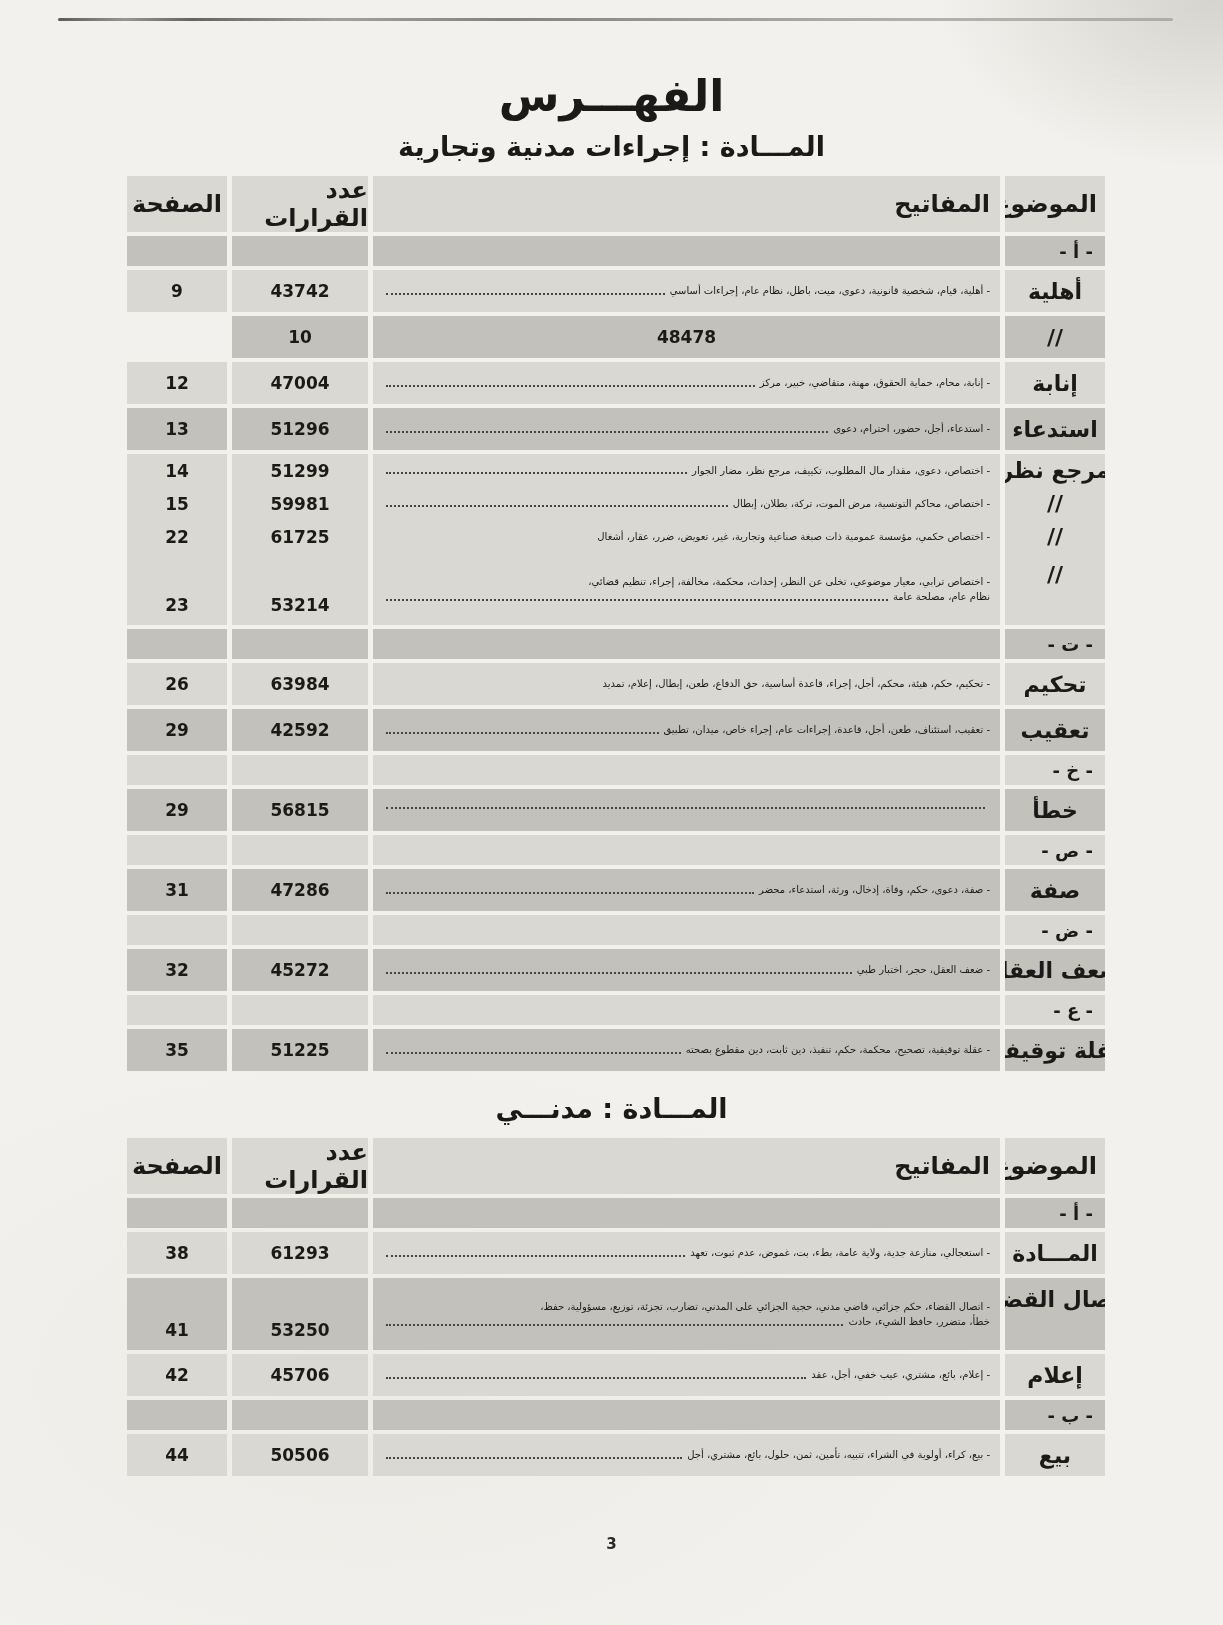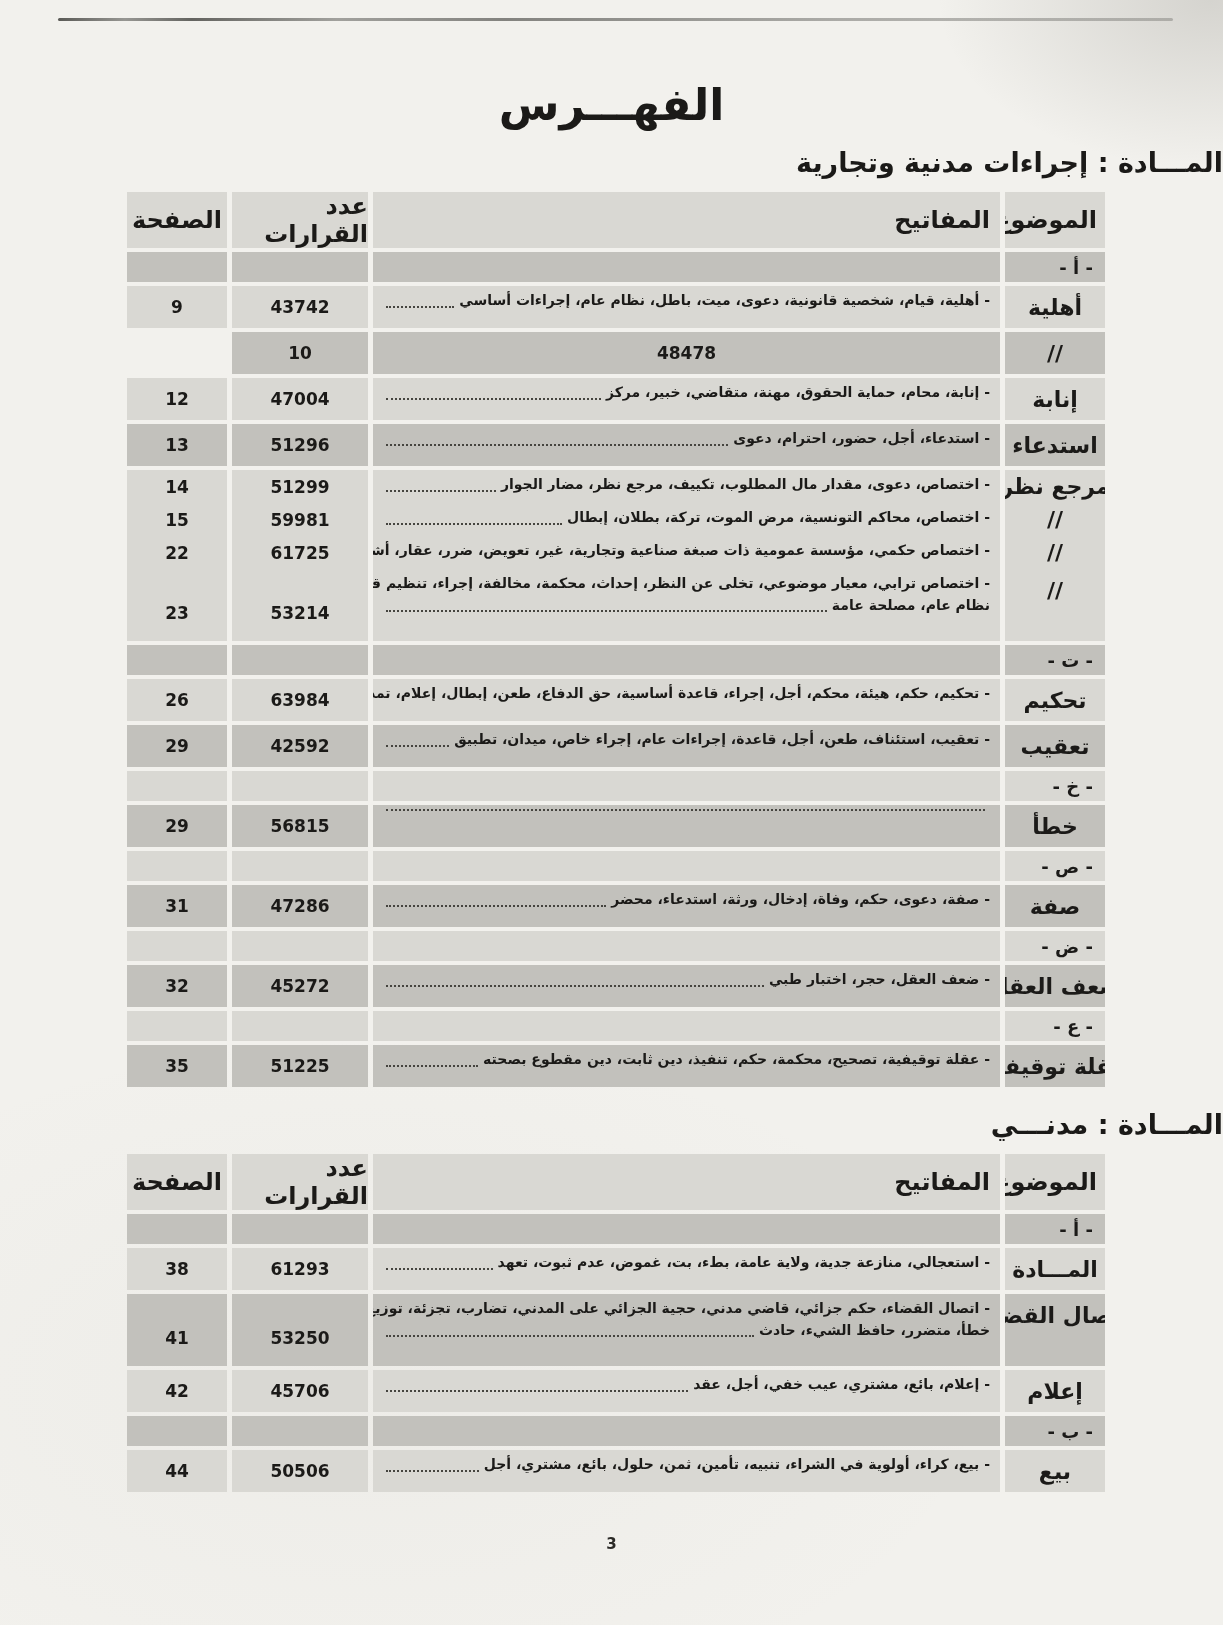--- a/index.html
+++ b/index.html
@@ -19,28 +19,28 @@
   }
   .scan-topline{
     position:absolute;top:18px;left:58px;right:50px;height:3px;
     background:linear-gradient(to right,
       rgba(40,40,36,.75) 0%, rgba(40,40,36,.45) 6%, rgba(40,40,36,.7) 12%,
       rgba(40,40,36,.4) 25%, rgba(40,40,36,.55) 40%, rgba(40,40,36,.35) 70%,
       rgba(40,40,36,.25) 100%);
     border-radius:2px;
   }
   .doc-title{
-    margin:17px;padding-top:62px;
+    margin:8px;padding-top:62px;
     text-align:center;
     font-size:44px;font-weight:bold;
     letter-spacing:1px;
   }
   .subtitle{
     margin:10px 0 14px;
-    text-align:right;
+    text-align:center;
     font-size:27px;font-weight:bold;
   }
   .sec + .sec .subtitle{margin-top:22px;}
   .tbl{
     width:978px;
     margin:0 118px 0 auto; 
   }
   .row{
     display:grid;
     grid-template-columns:100px 627px 136px 100px; 
@@ -59,35 +59,35 @@
   .cell.topic{
     justify-content:center;
     font-weight:bold;font-size:22px;
     padding:0 4px;
     white-space:nowrap;overflow:hidden;
   }
   .row.letter .cell.topic{justify-content:flex-start;padding-right:12px;font-size:18px;}
   .row.hdr .cell{font-weight:bold;font-size:24px;justify-content:center;}
   .row.hdr .cell.topic{justify-content:flex-start;padding-right:8px;}
   .cell.keys{
-    flex-direction:column;justify-content:flex-start;align-items:stretch;
+    flex-direction:column;justify-content:center;align-items:stretch;
     padding:4px 10px 4px 10px;
-    font-size:14px;font-weight:bold;
+    font-size:10px;font-weight:normal;
     overflow:hidden;
   }
   .kline{display:flex;align-items:baseline;line-height:1.55;}
   .ktext{white-space:nowrap;}
   .leader{
     flex:1 1 8px;min-width:8px;
     border-bottom:2px dotted #45443f;
     margin:0 5px 4px 3px;
     align-self:flex-end;
   }
   .cell.num{justify-content:center;font-weight:bold;font-size:17px;}
-  .row.two .cell.num{align-items:flex-end;padding-bottom:18px;}
+  .row.two .cell.num{align-items:flex-end;padding-bottom:10px;}
   .row.two .cell.topic{align-items:flex-start;padding-top:9px;}
   .pagenum{
     position:absolute;left:0;right:0;bottom:72px;
     text-align:center;font-size:15px;font-weight:bold;color:#2a2926;
   }
 </style>
 </head>
 <body>
 
 <div class="paper" style="--row-light: #d9d8d3; --row-dark: #c2c1bc; --text: #1b1a18;">

